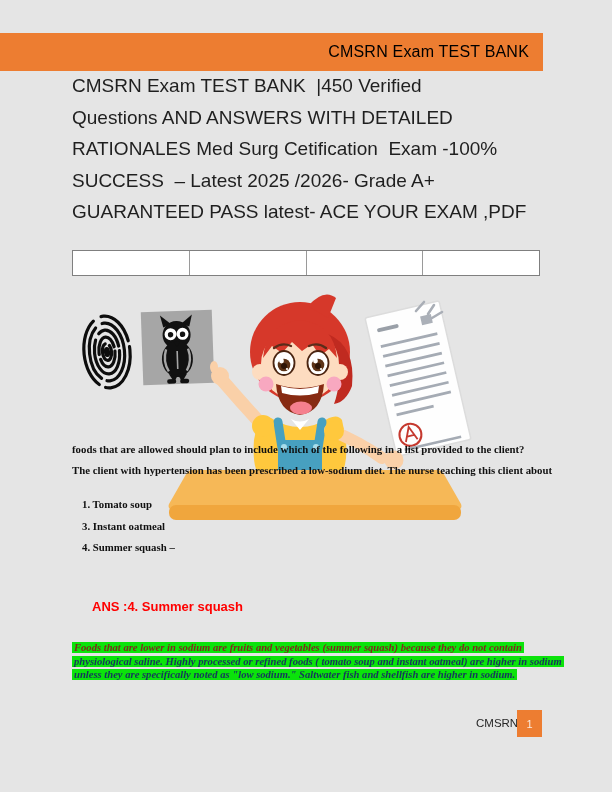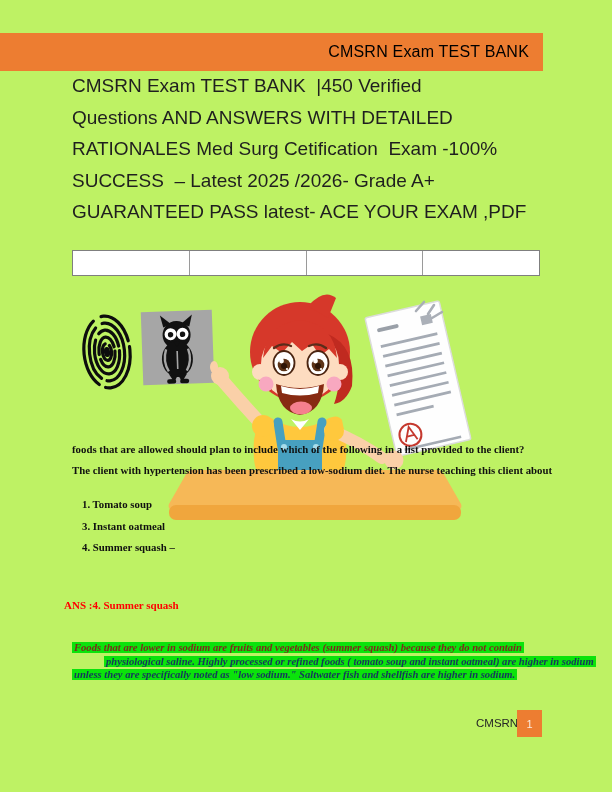--- a/index.html
+++ b/index.html
@@ -1,17 +1,17 @@
 <!DOCTYPE html>
 <html><head>
 <meta charset="utf-8">
 <style>
   html,body{margin:0;padding:0;}
   body{width:612px;height:792px;background:#ffffff;font-family:"Liberation Sans",sans-serif;}
-  .page{position:relative;width:612px;height:792px;background:#bef264;overflow:hidden;}
+  .page{position:relative;width:612px;height:792px;background:#e5e5e5;overflow:hidden;}
 
   .header-bar{
     position:absolute;left:0;top:33px;width:543px;height:38px;
     background:#ED7D31;display:flex;align-items:center;justify-content:flex-end;
     padding-right:14px;box-sizing:border-box;
   }
   .header-title{font-size:16px;color:#000;letter-spacing:.2px;}
 
   .title-block{position:absolute;left:72px;top:70px;color:#1f1f1f;}
   .title-line{font-size:19px;line-height:31.5px;white-space:pre;}
@@ -24,22 +24,22 @@
   .illustration{position:absolute;left:72px;top:288px;width:468px;height:232px;}
 
   .question{position:absolute;left:72px;top:439px;color:#101010;
     font-family:"Liberation Serif",serif;font-weight:bold;font-size:10.8px;line-height:21px;}
   .q-line{white-space:pre;}
 
   .options{position:absolute;left:72px;top:494px;color:#101010;
     font-family:"Liberation Serif",serif;font-weight:bold;font-size:10.8px;}
   .option{line-height:21.6px;white-space:pre;margin-left:10px;}
 
-  .answer{position:absolute;left:64px;top:599px;
-    font-family:Liberation Serif, serif;font-weight:bold;font-size:11px;white-space:pre;}
+  .answer{position:absolute;left:92px;top:599px;
+    font-family:Liberation Sans, sans-serif;font-weight:bold;font-size:13px;white-space:pre;}
 
   .rationale{position:absolute;left:72px;top:641px;
     font-family:"Liberation Serif",serif;font-weight:bold;font-style:italic;font-size:10.6px;}
   .r-line{line-height:13.7px;}
   .r-line .hl{background:#0BE30B;padding:0 2px;white-space:pre;}
 
   .footer-admin-label{position:absolute;left:476px;top:717px;font-size:11.5px;color:#262626;}
   .page-number-badge{position:absolute;left:517px;top:710px;width:25px;height:27px;
     background:#ED7D31;display:flex;align-items:center;justify-content:center;
     font-size:11px;color:#FBEADB;}
@@ -190,20 +190,20 @@
   <div class="options">
     <div class="option">1. Tomato soup</div>
     <div class="option">3. Instant oatmeal</div>
     <div class="option">4. Summer squash –</div>
   </div>
 
   <div class="answer" style="color: rgb(255, 0, 0);">ANS :4. Summer squash</div>
 
   <div class="rationale">
     <div class="r-line"><span class="hl" style="color: rgb(126, 43, 27);">Foods that are lower in sodium are fruits and vegetables (summer squash) because they do not contain</span></div>
-    <div class="r-line"><span class="hl" style="color: rgb(22, 54, 92); margin-left: 32px;">physiological saline. Highly processed or refined foods ( tomato soup and instant oatmeal) are higher in sodium</span></div>
+    <div class="r-line"><span class="hl" style="color: rgb(22, 54, 92);">physiological saline. Highly processed or refined foods ( tomato soup and instant oatmeal) are higher in sodium</span></div>
     <div class="r-line"><span class="hl" style="color: rgb(22, 54, 92);">unless they are specifically noted as "low sodium." Saltwater fish and shellfish are higher in sodium.</span></div>
   </div>
 
   <div class="footer-admin-label">CMSRN</div>
   <div class="page-number-badge" style="background-color: rgb(237, 125, 49);">1</div>
 
 </div>
 
 </body></html>

